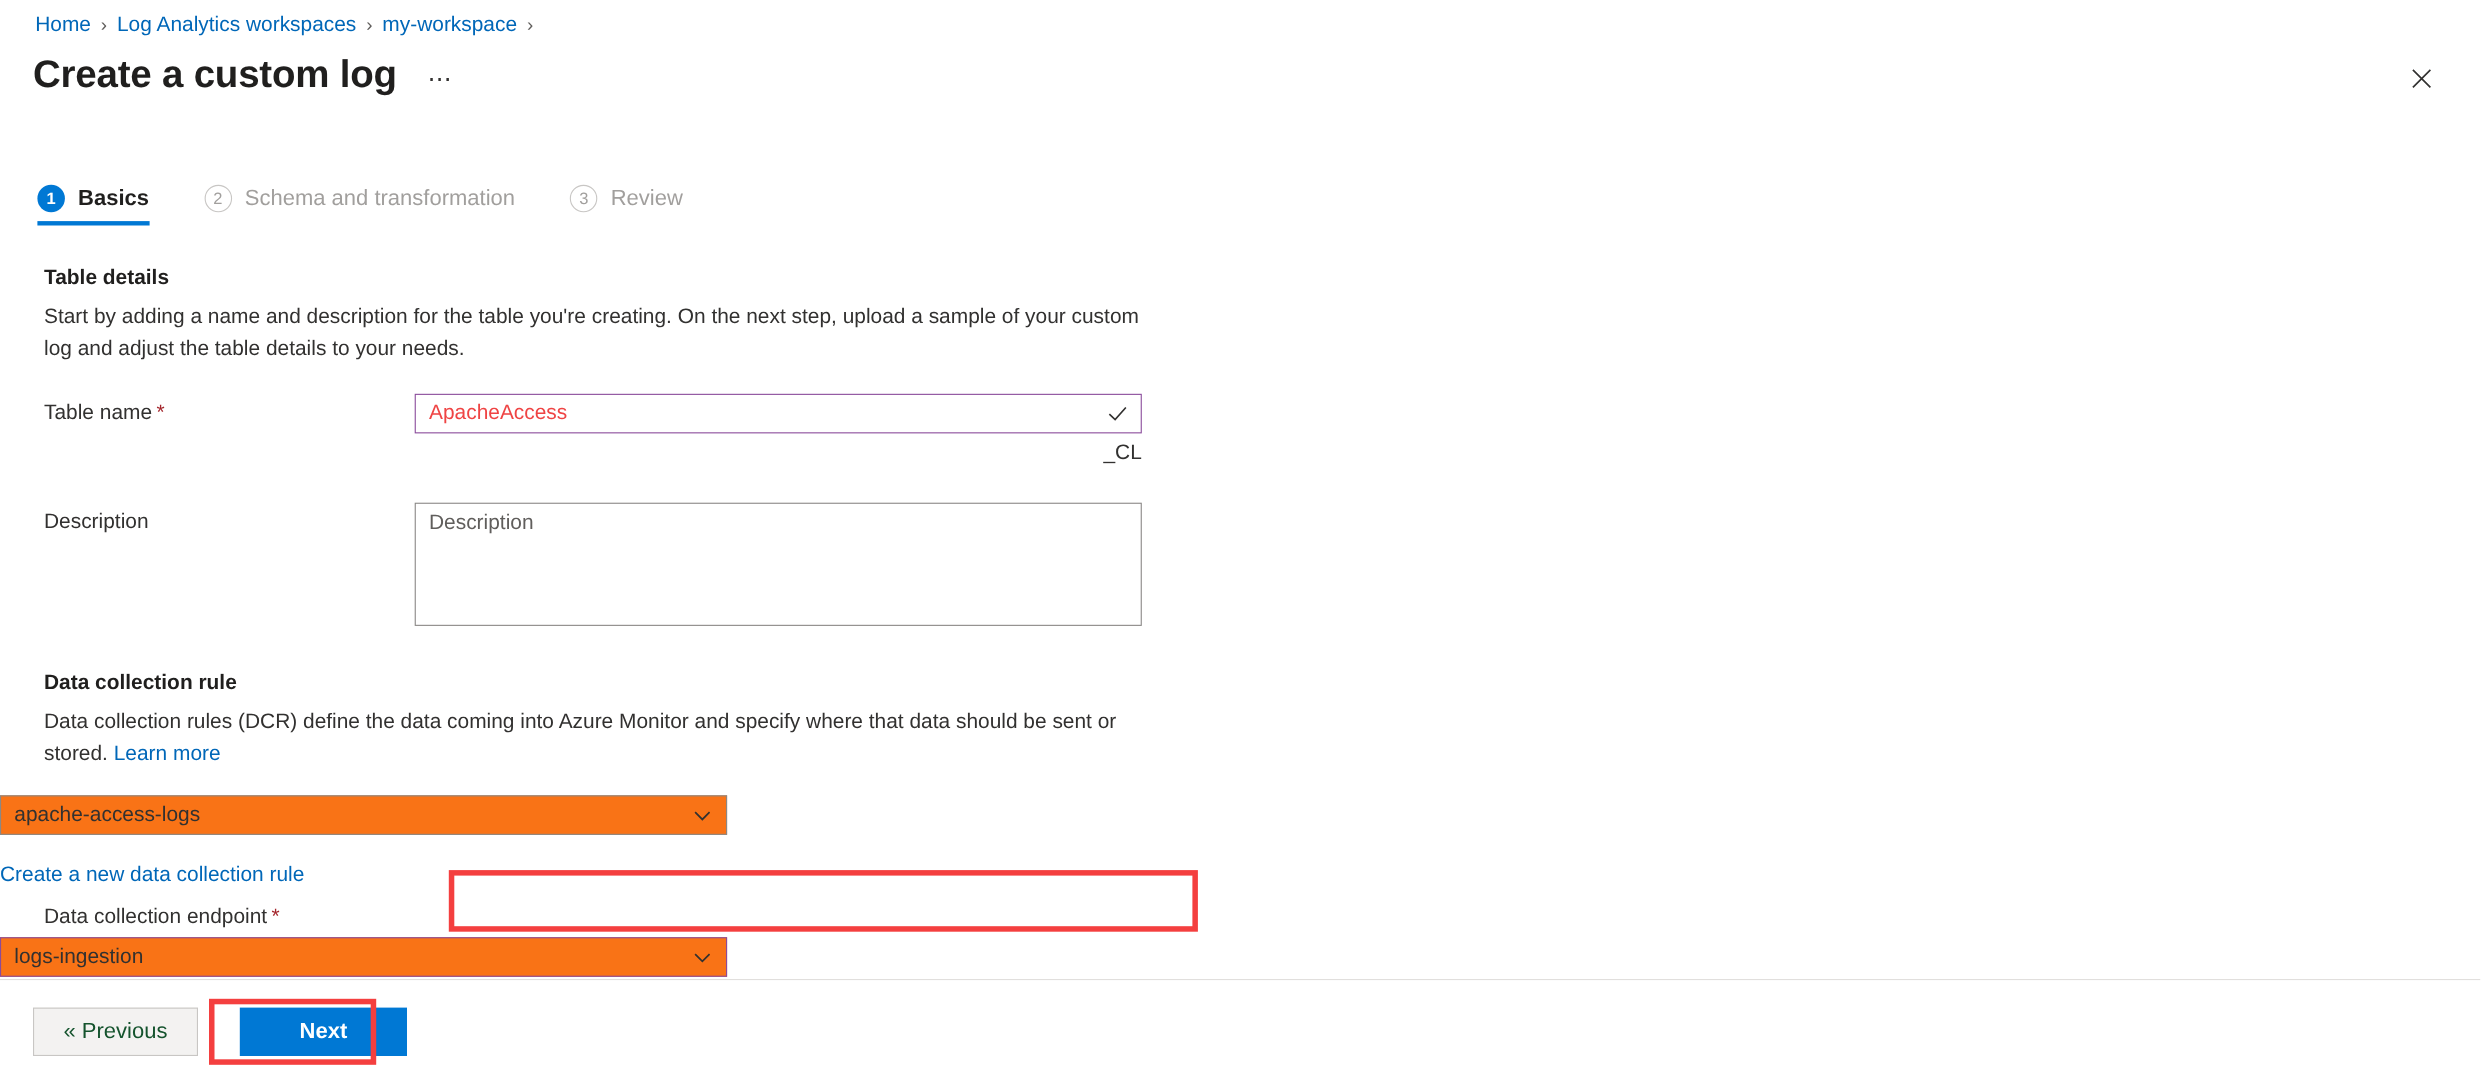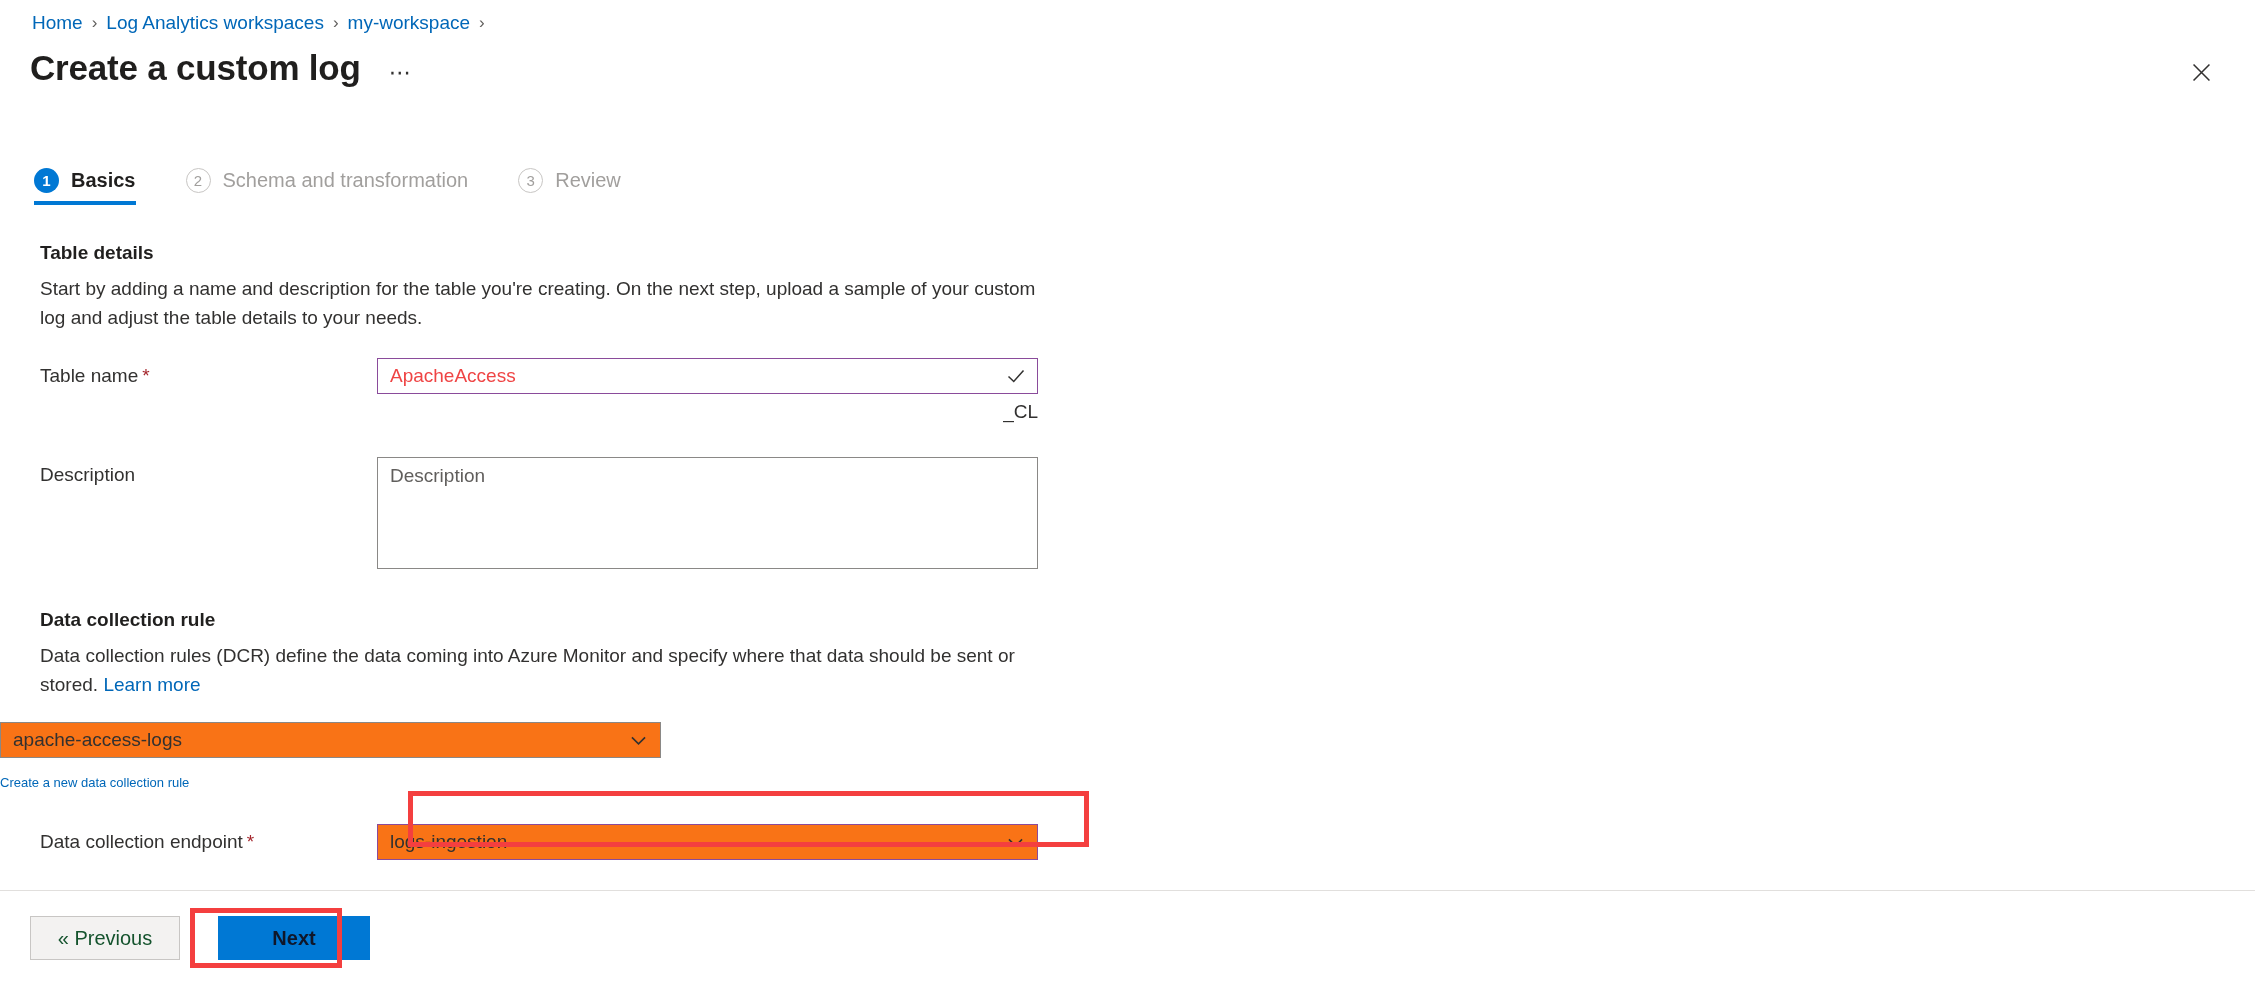--- a/index.html
+++ b/index.html
@@ -242,22 +242,22 @@
     justify-content: space-between;
     padding: 0 11px 0 12px;
     cursor: pointer;
     font-size: 19px;
     color: #323130;
   }
   .dropdown.purple { border-color: #8a4b9b; }
   .dd-caret { color: #323130; display: flex; align-items: center; }
 
   .sublink {
-    margin-top: 13px;
-    font-size: 13px;
+    margin-top: 25px;
+    font-size: 19px;
     color: #0067b8;
     cursor: pointer;
     line-height: 24px;
     display: inline-block;
   }
 
   
   .hl-box {
     position: absolute;
     border: 5px solid #f43f3f;
@@ -295,21 +295,21 @@
     justify-content: center;
   }
   .btn-prev {
     background: #f3f2f1;
     border-color: #c8c6c4;
     color: #14532d;
     cursor: default;
   }
   .btn-next {
     background: #0078d4;
-    color: #0f172a;
+    color: #ffffff;
     font-weight: 600;
     margin-left: 38px;
     min-width: 152px;
   }
 </style>
 </head>
 <body>
 
 <div class="breadcrumb">
   <span class="bc-link">Home</span>
@@ -388,21 +388,21 @@
         <span class="dd-caret">
           <svg width="21" height="21" viewBox="0 0 16 16" aria-hidden="true">
             <path d="M3 5.6 L8 10.6 L13 5.6" stroke="#323130" stroke-width="1.2" fill="none"></path>
           </svg>
         </span>
       </div>
       <span class="sublink">Create a new data collection rule</span>
     </div>
   </div>
 
-  <div class="field-row" style="margin-top:29px;">
+  <div class="field-row" style="margin-top:8px;flex-direction:column;">
     <div class="field-label">
       <span>Data collection endpoint</span><span class="req-star">*</span>
     </div>
     <div class="field-control">
       <div class="dropdown purple">
         <span>logs-ingestion</span>
         <span class="dd-caret">
           <svg width="21" height="21" viewBox="0 0 16 16" aria-hidden="true">
             <path d="M3 5.6 L8 10.6 L13 5.6" stroke="#323130" stroke-width="1.2" fill="none"></path>
           </svg>

